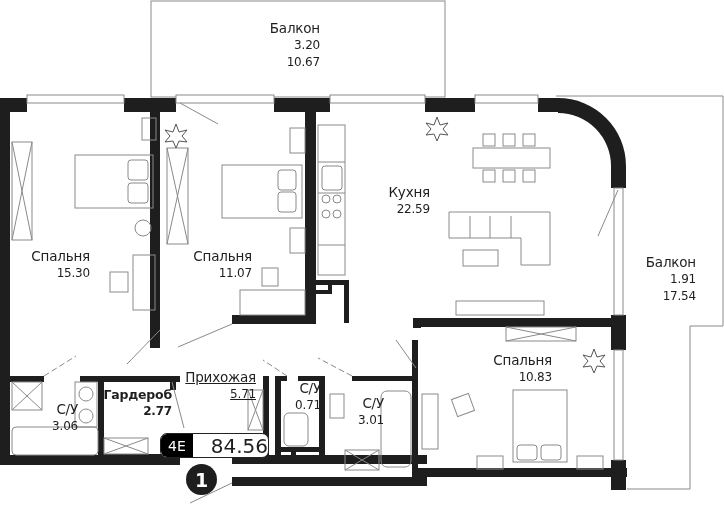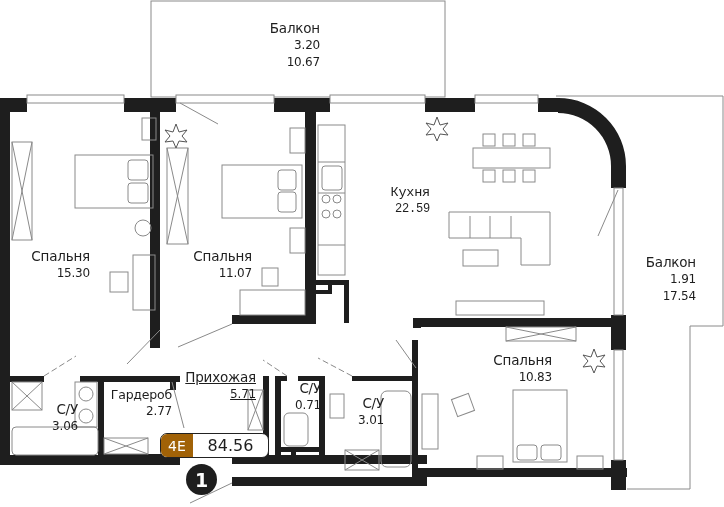--- a/index.html
+++ b/index.html
@@ -1,22 +1,22 @@
 <!DOCTYPE html>
 <html><head>
   <meta charset="utf-8">
   <style>
     html, body { margin: 0; padding: 0; background: #ffffff; }
     body { width: 724px; height: 507px; position: relative; overflow: hidden; font-family: "DejaVu Sans", sans-serif; }
     svg.plan { position: absolute; left: 0; top: 0; }
     .label { position: absolute; text-align: right; color: #1e1e1e; font-size: 13.5px; line-height: 17px; letter-spacing: -0.2px; }
     .label .num { font-size: 12px; display: block; }
     .badge { position: absolute; left: 160px; top: 433px; width: 107px; height: 23px; border: 1.2px solid #222; border-radius: 7px; background: #fff; display: flex; align-items: center; overflow: hidden; }
-    .badge .code { background: #a16207; color: #fff; width: 32px; height: 100%; display: flex; align-items: center; justify-content: center; font-size: 14px; }
-    .badge .area { flex: 1; text-align: center; font-size: 16px; color: #1e1e1e; }
+    .badge .code { background: #000000; color: #fff; width: 32px; height: 100%; display: flex; align-items: center; justify-content: center; font-size: 14px; }
+    .badge .area { flex: 1; text-align: right; font-size: 20px; color: #1e1e1e; }
     .entry { position: absolute; left: 186px; top: 464px; width: 31px; height: 31px; border-radius: 50%; background: #1e1e1e; color: #fff; display: flex; align-items: center; justify-content: center; font-size: 19px; font-weight: bold; }
   </style>
 </head>
 <body>
 
 <svg class="plan" width="724" height="507" viewBox="0 0 724 507">
   <g fill="none" stroke="#8a8a8a" stroke-width="1">
 
     <rect x="151" y="1" width="294" height="96"></rect>
 
@@ -191,38 +191,38 @@
   <span class="num">10.67</span>
 </div>
 <div class="label" style="left:10px;top:248px;width:80px;">
   <span>Спальня</span>
   <span class="num">15.30</span>
 </div>
 <div class="label" style="left:172px;top:248px;width:80px;">
   <span>Спальня</span>
   <span class="num">11.07</span>
 </div>
-<div class="label" style="left:358px;top:184px;width:72px;font-family:Liberation Mono, monospace;">
+<div class="label" style="left:358px;top:184px;width:72px;">
   <span>Кухня</span>
   <span class="num">22.59</span>
 </div>
 <div class="label" style="left:628px;top:254px;width:68px;">
   <span>Балкон</span>
   <span class="num">1.91</span>
   <span class="num">17.54</span>
 </div>
 <div class="label" style="left:472px;top:352px;width:80px;">
   <span>Спальня</span>
   <span class="num">10.83</span>
 </div>
 <div class="label" style="left:176px;top:369px;width:80px;text-decoration:underline;">
   <span>Прихожая</span>
   <span class="num">5.71</span>
 </div>
-<div class="label" style="left:102px;top:386px;width:70px;font-size:12.5px;">
+<div class="label" style="left:102px;top:386px;width:70px;font-size:12.5px;font-weight:bold;">
   <span>Гардероб</span>
   <span class="num">2.77</span>
 </div>
 <div class="label" style="left:28px;top:401px;width:50px;">
   <span>С/У</span>
   <span class="num">3.06</span>
 </div>
 <div class="label" style="left:277px;top:380px;width:44px;">
   <span>С/У</span>
   <span class="num">0.71</span>

